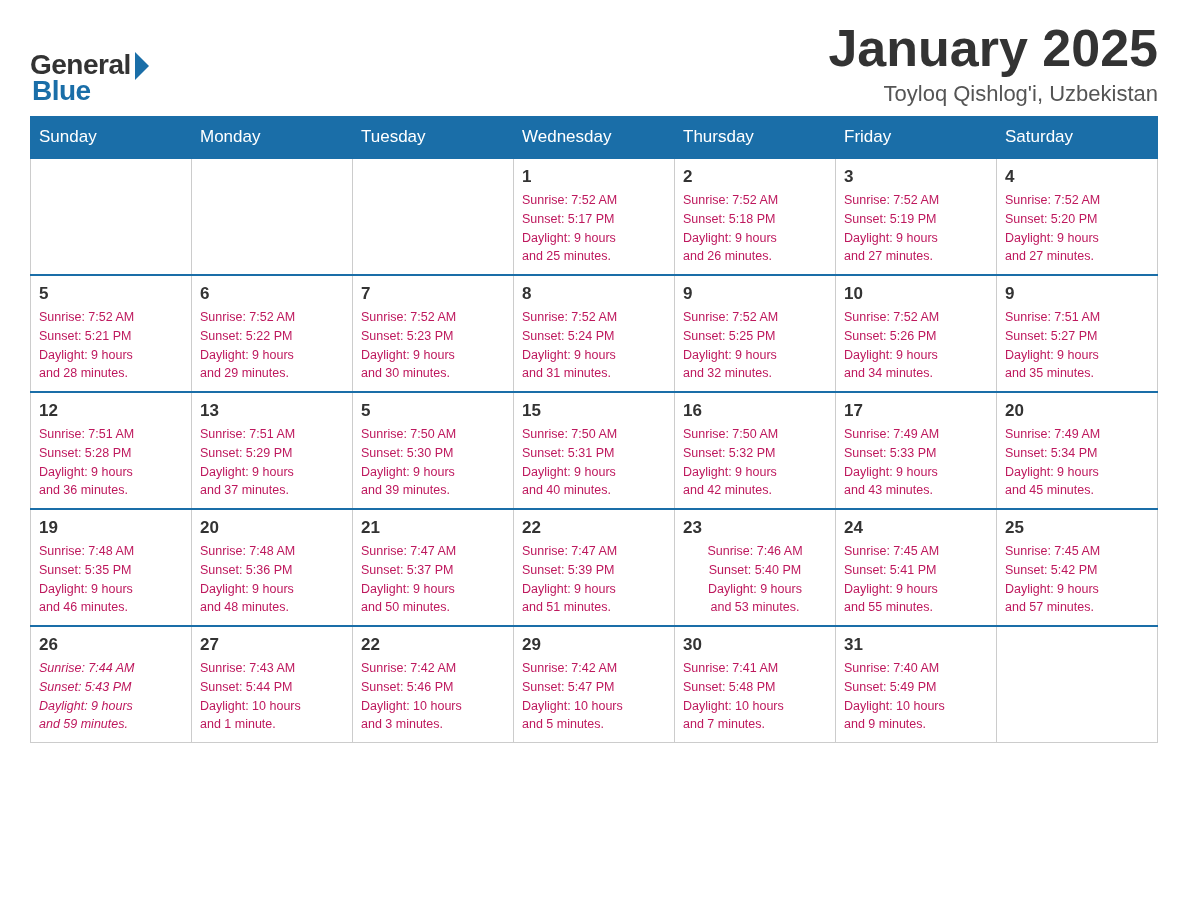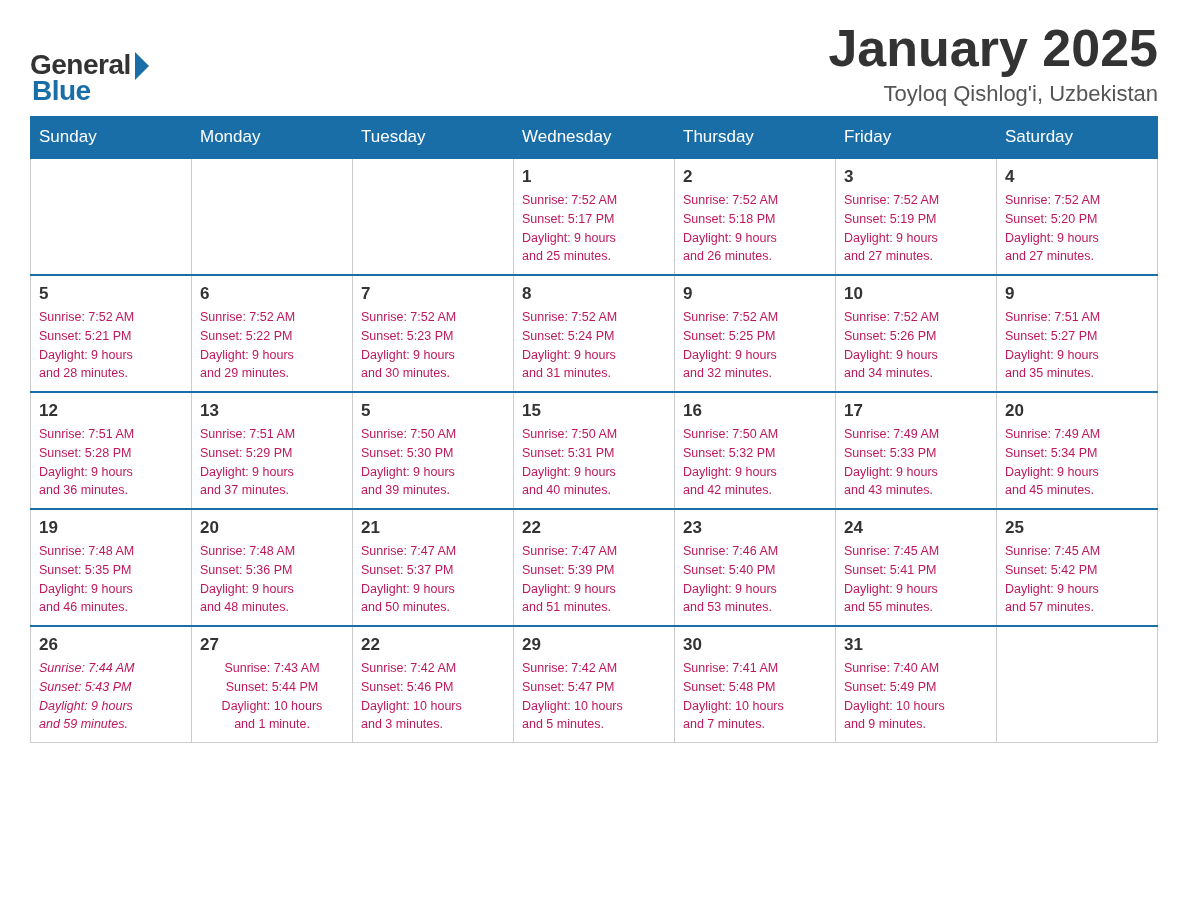--- a/index.html
+++ b/index.html
@@ -286,21 +286,21 @@
         </td>
         <td>
           <div class="day-number">22</div>
           <div class="day-info" style="white-space: pre-line;">Sunrise: 7:47 AM
 Sunset: 5:39 PM
 Daylight: 9 hours
 and 51 minutes.</div>
         </td>
         <td>
           <div class="day-number">23</div>
-          <div class="day-info" style="white-space: pre-line;">Sunrise: 7:46 AM
+          <div class="day-info" style="white-space: pre-line; text-align: center;">Sunrise: 7:46 AM
 Sunset: 5:40 PM
 Daylight: 9 hours
 and 53 minutes.</div>
         </td>
         <td>
           <div class="day-number">24</div>
           <div class="day-info" style="white-space: pre-line;">Sunrise: 7:45 AM
 Sunset: 5:41 PM
 Daylight: 9 hours
 and 55 minutes.</div>
@@ -316,21 +316,21 @@
       <tr>
         <td>
           <div class="day-number">26</div>
           <div class="day-info" style="white-space: pre-line; font-style: italic;">Sunrise: 7:44 AM
 Sunset: 5:43 PM
 Daylight: 9 hours
 and 59 minutes.</div>
         </td>
         <td>
           <div class="day-number">27</div>
-          <div class="day-info" style="white-space: pre-line; text-align: center;">Sunrise: 7:43 AM
+          <div class="day-info" style="white-space: pre-line;">Sunrise: 7:43 AM
 Sunset: 5:44 PM
 Daylight: 10 hours
 and 1 minute.</div>
         </td>
         <td>
           <div class="day-number">22</div>
           <div class="day-info" style="white-space: pre-line;">Sunrise: 7:42 AM
 Sunset: 5:46 PM
 Daylight: 10 hours
 and 3 minutes.</div>

